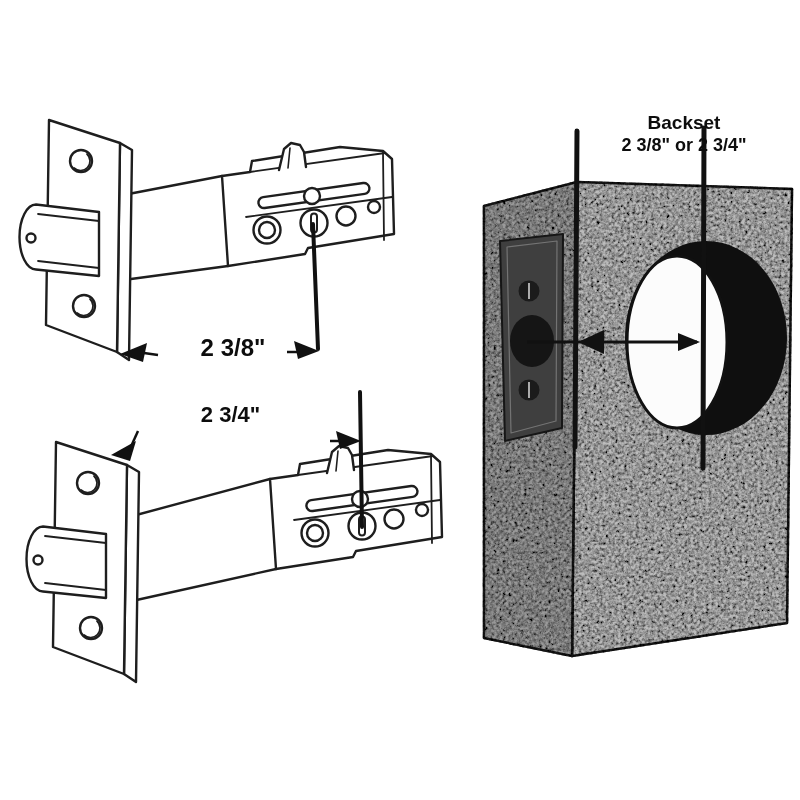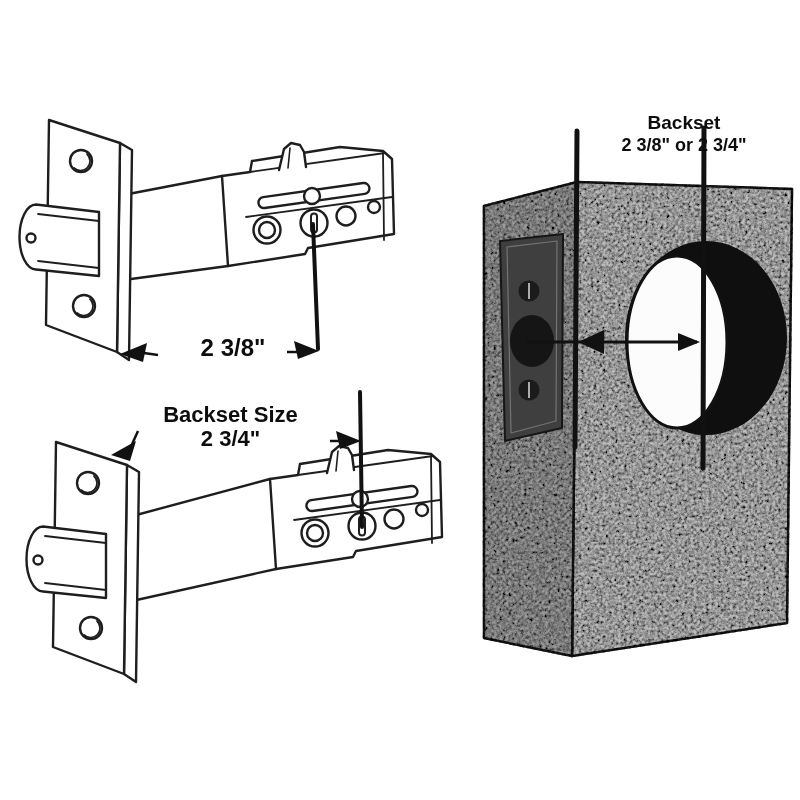--- a/index.html
+++ b/index.html
@@ -133,21 +133,20 @@
     <polygon points="578,342 604,330 604,354"></polygon>
     <polygon points="700,342 678,333 678,351"></polygon>
   </g>
 </svg>
 
   <div class="label" id="lbl-238">
     <span>2 3/8"</span>
   </div>
 
   <div class="label" id="lbl-234">
-    <span>Backset Size</span>
     <span class="sub">2 3/4"</span>
   </div>
 
   <div class="label" id="lbl-door">
     <span>Backset</span>
     <span class="sub">2 3/8" or 2 3/4"</span>
   </div>
 
 </div>
 

